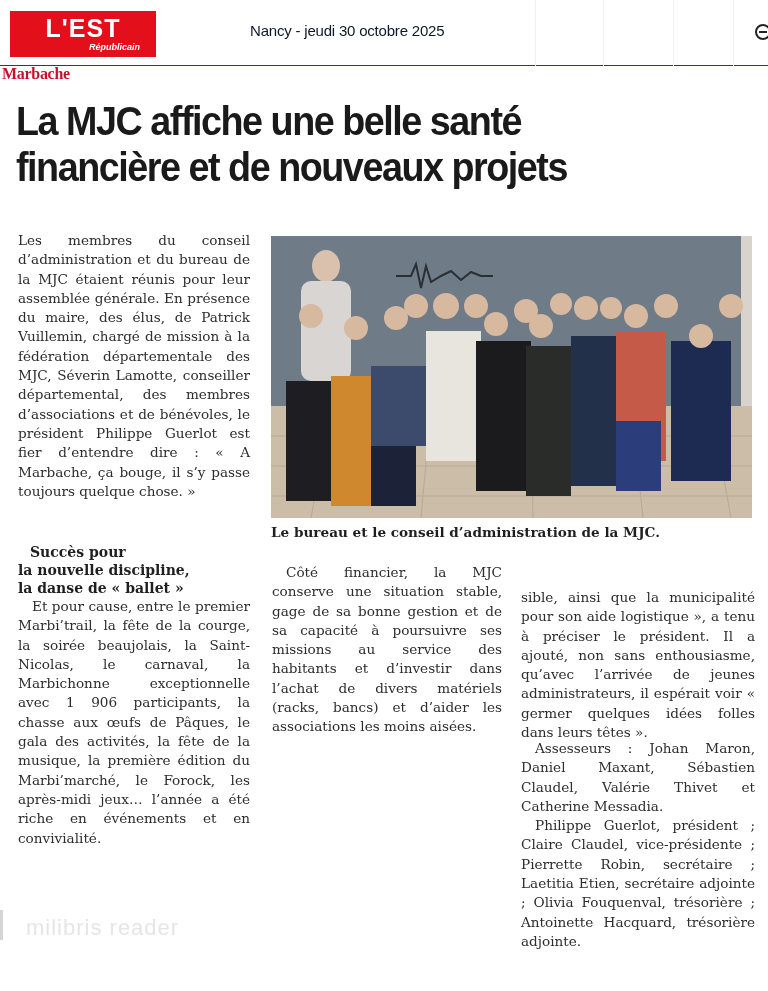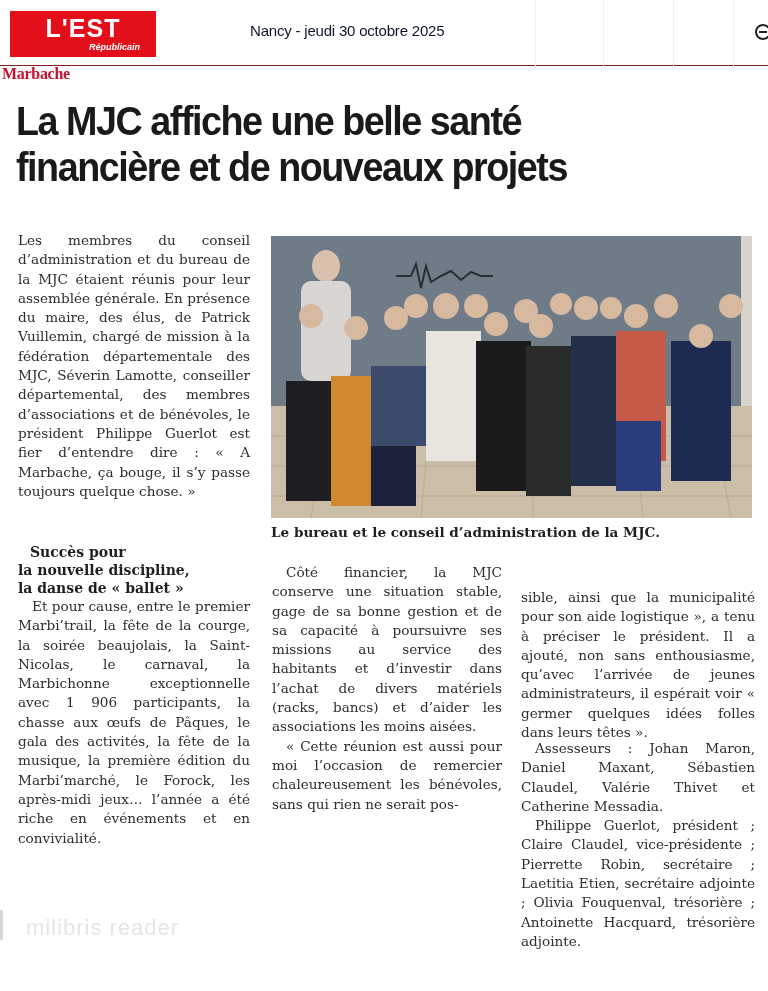--- a/index.html
+++ b/index.html
@@ -118,21 +118,20 @@
   <div class="subhead">
     <span class="l1">Succès pour</span>
     <span style="display:block">la nouvelle discipline,</span>
     <span style="display:block">la danse de « ballet »</span>
   </div>
   <p class="indent">Et pour cause, entre le premier Marbi’trail, la fête de la courge, la soirée beaujolais, la Saint-Nicolas, le carnaval, la Marbichonne exceptionnelle avec 1 906 participants, la chasse aux œufs de Pâques, le gala des activités, la fête de la musique, la première édition du Marbi’marché, le Forock, les après-midi jeux… l’année a été riche en événements et en convivialité.</p>
 </div>
 
 <div class="col col2">
   <p class="indent">Côté financier, la MJC conserve une situation stable, gage de sa bonne gestion et de sa capacité à poursuivre ses missions au service des habitants et d’investir dans l’achat de divers matériels (racks, bancs) et d’aider les associations les moins aisées.</p>
-  <p class="indent">« Cette réunion est aussi pour moi l’occasion de remercier chaleureusement les bénévoles, sans qui rien ne serait pos-</p>
 </div>
 
 <div class="col col3">
   <p>sible, ainsi que la municipalité pour son aide logistique », a tenu à préciser le président. Il a ajouté, non sans enthousiasme, qu’avec l’arrivée de jeunes administrateurs, il espérait voir « germer quelques idées folles dans leurs têtes ».</p>
 </div>
 <div class="col col3b">
   <p class="indent">Assesseurs : Johan Maron, Daniel Maxant, Sébastien Claudel, Valérie Thivet et Catherine Messadia.</p>
   <p class="indent">Philippe Guerlot, président ; Claire Claudel, vice-présidente ; Pierrette Robin, secrétaire ; Laetitia Etien, secrétaire adjointe ; Olivia Fouquenval, trésorière ; Antoinette Hacquard, trésorière adjointe.</p>
 </div>
 

